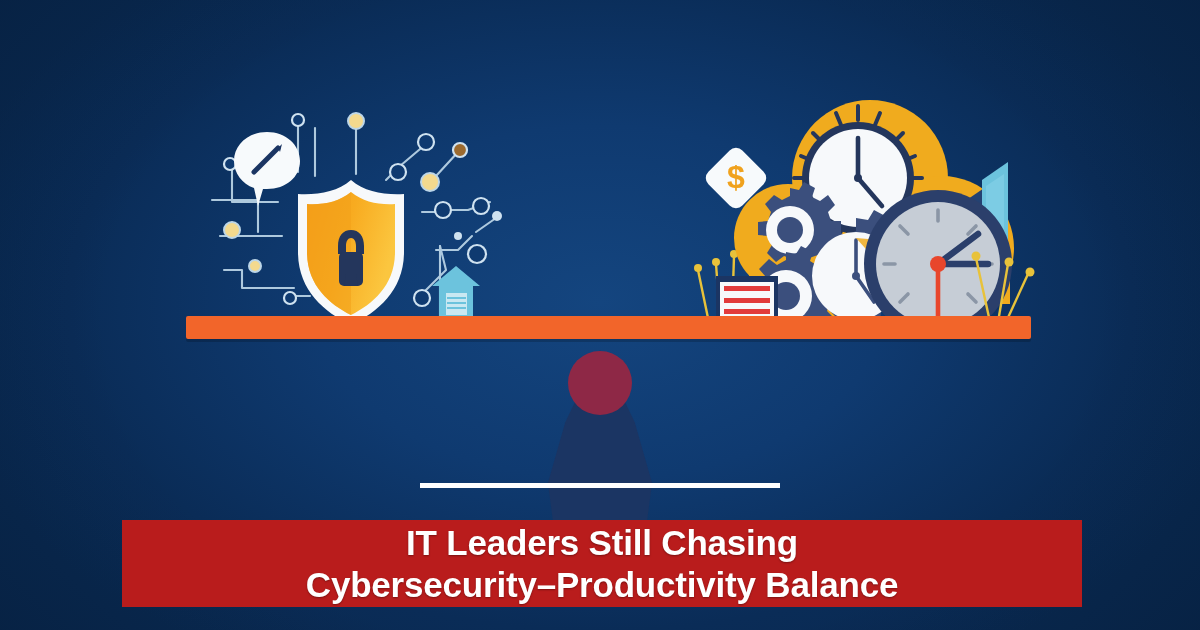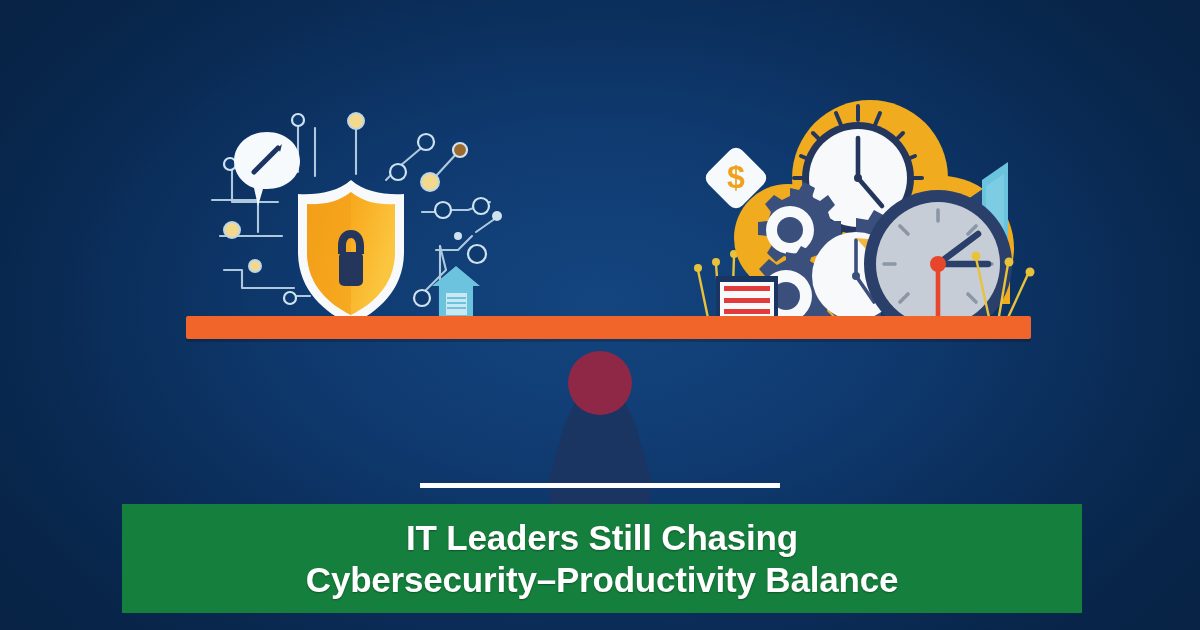--- a/index.html
+++ b/index.html
@@ -44,22 +44,22 @@
   
   .right-group{position:absolute;left:690px;top:88px;width:355px;height:232px;}
 
   
   .divider{
     position:absolute;left:420px;top:483px;width:360px;height:5px;background:#ffffff;
   }
 
   
   .title-band{
-    position:absolute;left:122px;top:504px;width:960px;height:109px;
-    background:#15803d;
+    position:absolute;left:122px;top:520px;width:960px;height:87px;
+    background:#b91c1c;
     display:flex;align-items:center;justify-content:center;
   }
   .title-text{
     color:#ffffff;
     font-family:"Liberation Sans", sans-serif;
     font-weight:bold;
     font-size:35px;
     line-height:1.18;
     text-align:center;
     letter-spacing:-0.2px;

